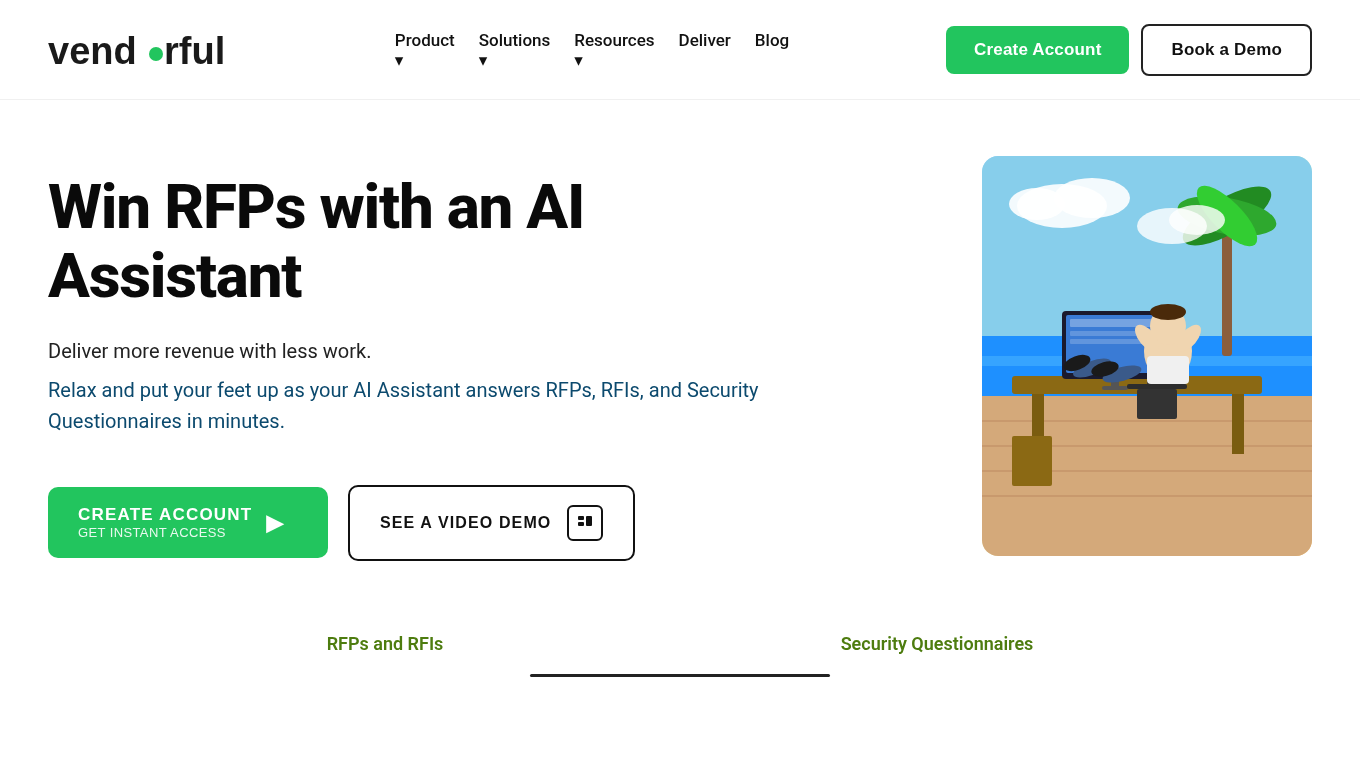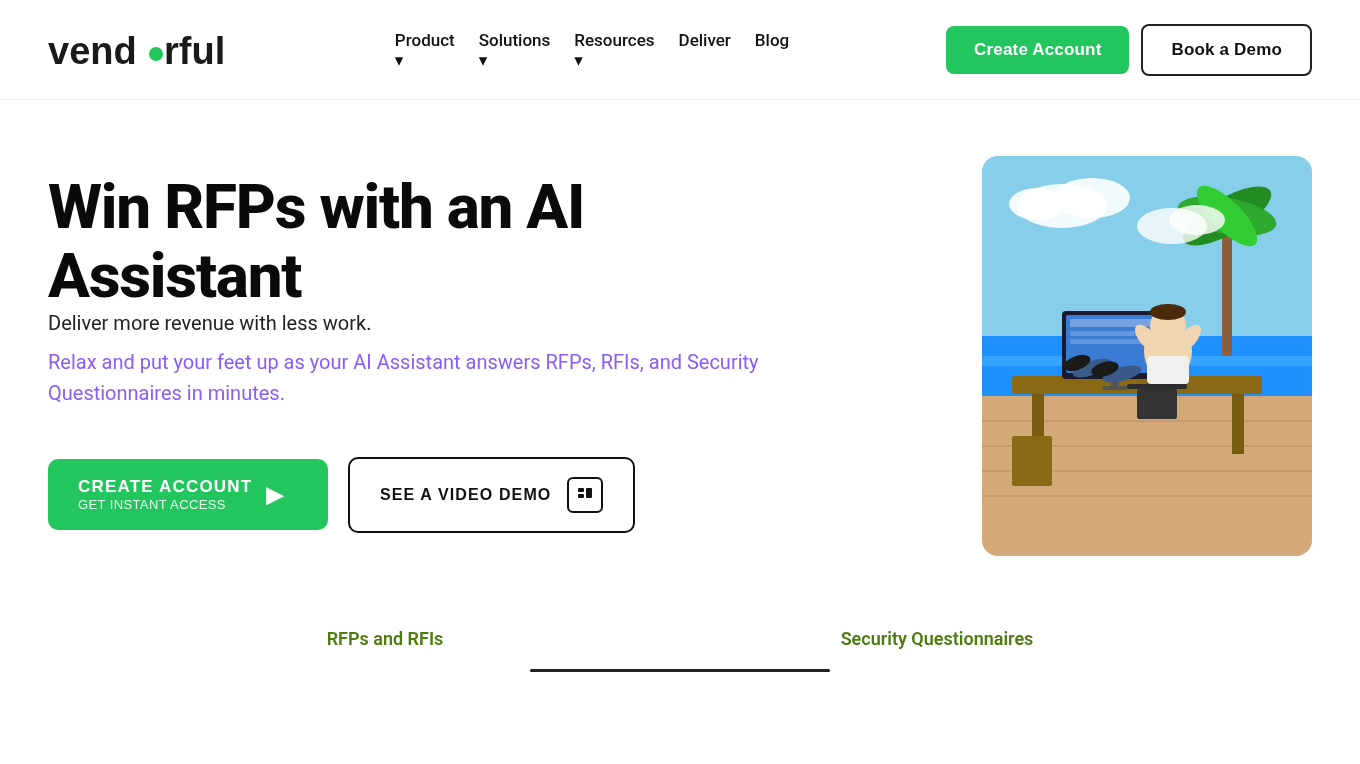--- a/index.html
+++ b/index.html
@@ -102,32 +102,33 @@
       max-width: 800px;
       padding-top: 16px;
     }
 
     .hero-title {
       font-size: 62px;
       font-weight: 800;
       line-height: 1.12;
       letter-spacing: -0.02em;
       color: #0a0a0a;
+      margin-bottom: 28px;
     }
 
     .hero-sub1 {
       font-size: 20px;
       color: #222;
       margin-bottom: 12px;
       font-weight: 400;
     }
 
     .hero-sub2 {
       font-size: 20px;
-      color: #8b5cf6;
+      color: #0c4a6e;
       line-height: 1.55;
       margin-bottom: 48px;
       font-weight: 400;
     }
 
     .hero-ctas {
       display: flex;
       align-items: center;
       gap: 20px;
       flex-wrap: wrap;

